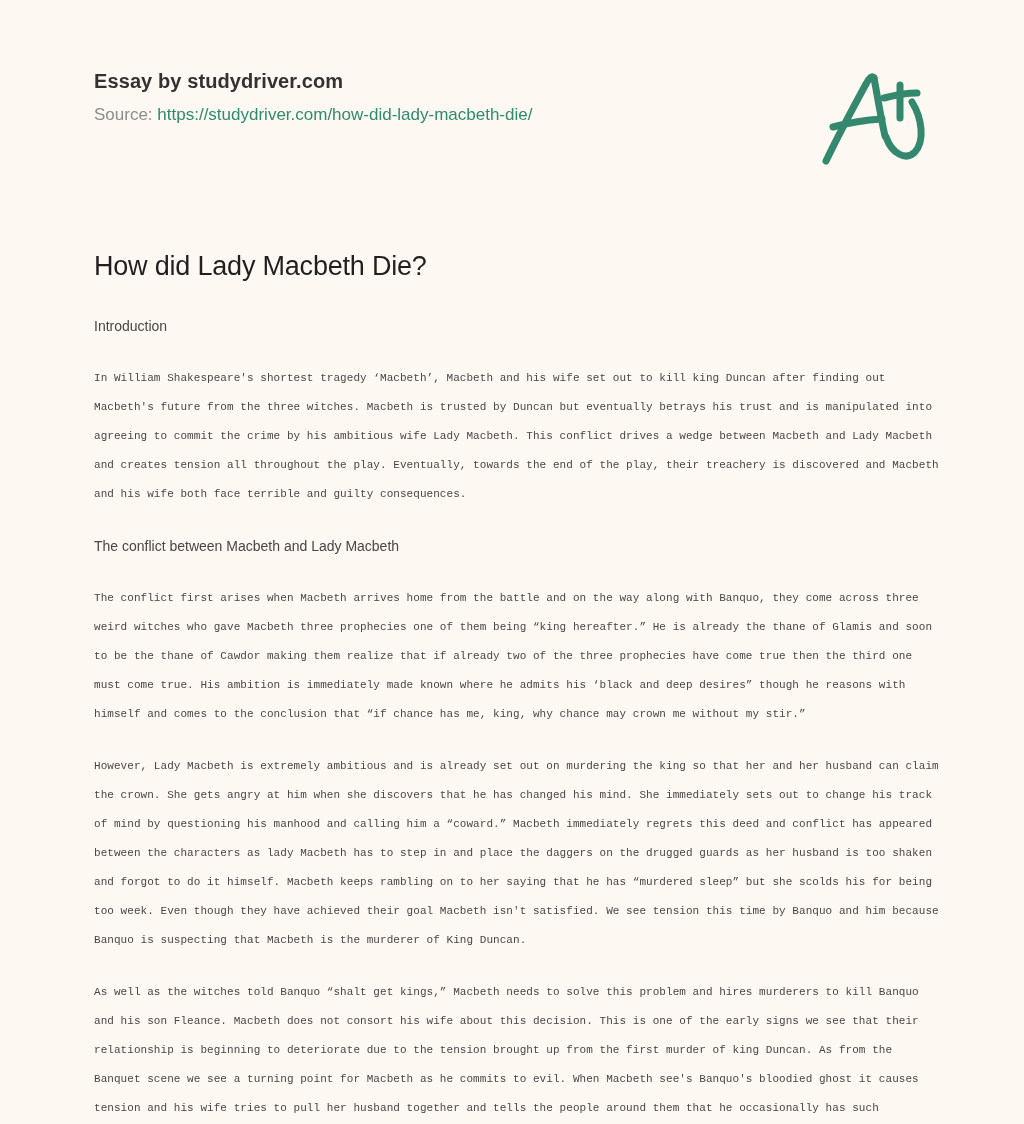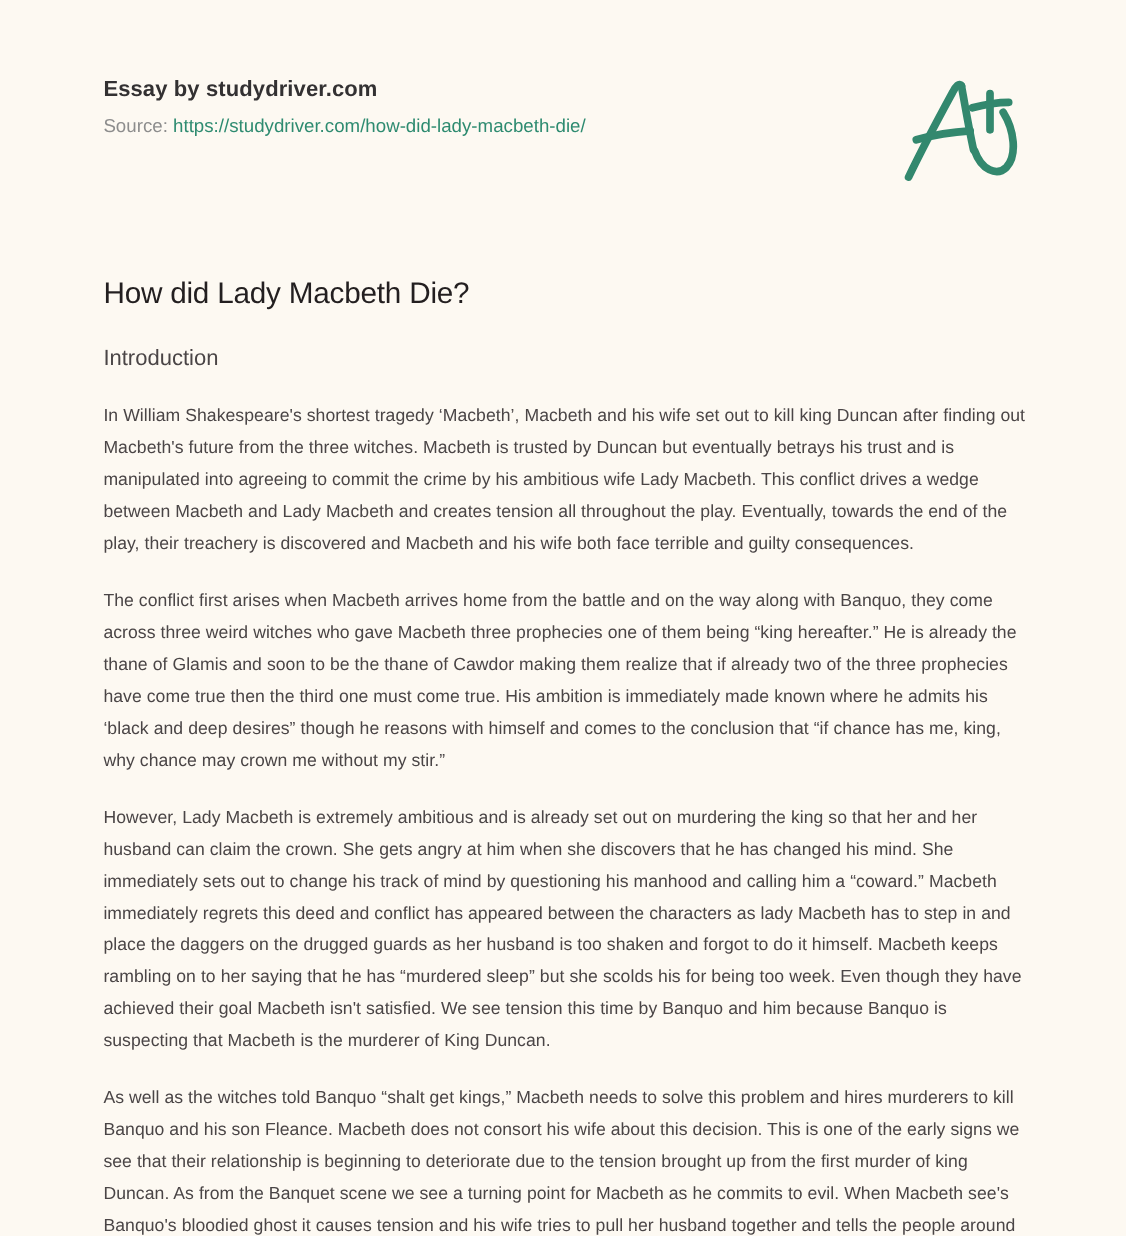--- a/index.html
+++ b/index.html
@@ -96,34 +96,35 @@
     letter-spacing: -0.2px;
     line-height: 36px;
   }
 
   .body-block {
     margin-top: 28px;
   }
 
   .para {
     margin: 11px 0 23px 0;
-    font-size: 16px;
+    font-size: 11px;
     line-height: 29px;
     color: #4a4546;
     text-align: left;
     letter-spacing: 0.05px;
+    font-family: Liberation Mono, monospace;
   }
 
   .para:last-child {
     margin-bottom: 0;
   }
 
   .section-label {
     margin: 0 0 23px 0;
-    font-size: 20px;
+    font-size: 14px;
     line-height: 29px;
     color: #4a4546;
   }
 </style>
 </head>
 <body>
 
 <div class="page">
 
   <div class="header">
@@ -157,19 +158,20 @@
     </div>
 
   </div>
 
   <div class="article">
     <h1 class="article-title">How did Lady Macbeth Die?</h1>
 
     <div class="body-block" id="body-block">
         <p class="section-label">Introduction</p>
         <p class="para">In William Shakespeare's shortest tragedy ‘Macbeth’, Macbeth and his wife set out to kill king Duncan after finding out Macbeth's future from the three witches. Macbeth is trusted by Duncan but eventually betrays his trust and is manipulated into agreeing to commit the crime by his ambitious wife Lady Macbeth. This conflict drives a wedge between Macbeth and Lady Macbeth and creates tension all throughout the play. Eventually, towards the end of the play, their treachery is discovered and Macbeth and his wife both face terrible and guilty consequences.</p>
+        <p class="section-label">The conflict between Macbeth and Lady Macbeth</p>
         <p class="para">The conflict first arises when Macbeth arrives home from the battle and on the way along with Banquo, they come across three weird witches who gave Macbeth three prophecies one of them being “king hereafter.” He is already the thane of Glamis and soon to be the thane of Cawdor making them realize that if already two of the three prophecies have come true then the third one must come true. His ambition is immediately made known where he admits his ‘black and deep desires” though he reasons with himself and comes to the conclusion that “if chance has me, king, why chance may crown me without my stir.”</p>
         <p class="para">However, Lady Macbeth is extremely ambitious and is already set out on murdering the king so that her and her husband can claim the crown. She gets angry at him when she discovers that he has changed his mind. She immediately sets out to change his track of mind by questioning his manhood and calling him a “coward.” Macbeth immediately regrets this deed and conflict has appeared between the characters as lady Macbeth has to step in and place the daggers on the drugged guards as her husband is too shaken and forgot to do it himself. Macbeth keeps rambling on to her saying that he has “murdered sleep” but she scolds his for being too week. Even though they have achieved their goal Macbeth isn't satisfied. We see tension this time by Banquo and him because Banquo is suspecting that Macbeth is the murderer of King Duncan.</p>
         <p class="para">As well as the witches told Banquo “shalt get kings,” Macbeth needs to solve this problem and hires murderers to kill Banquo and his son Fleance. Macbeth does not consort his wife about this decision. This is one of the early signs we see that their relationship is beginning to deteriorate due to the tension brought up from the first murder of king Duncan. As from the Banquet scene we see a turning point for Macbeth as he commits to evil. When Macbeth see's Banquo's bloodied ghost it causes tension and his wife tries to pull her husband together and tells the people around them that he occasionally has such “visions.” When they are alone he yet again questions his manhood trying to manipulate him. Even though this worked before if doesn't work now due to the murders changing him. As the play goes on Macbeth and his wife grow further apart and the</p>
       </div>
   </div>
 
 </div>
 
 </body></html>

